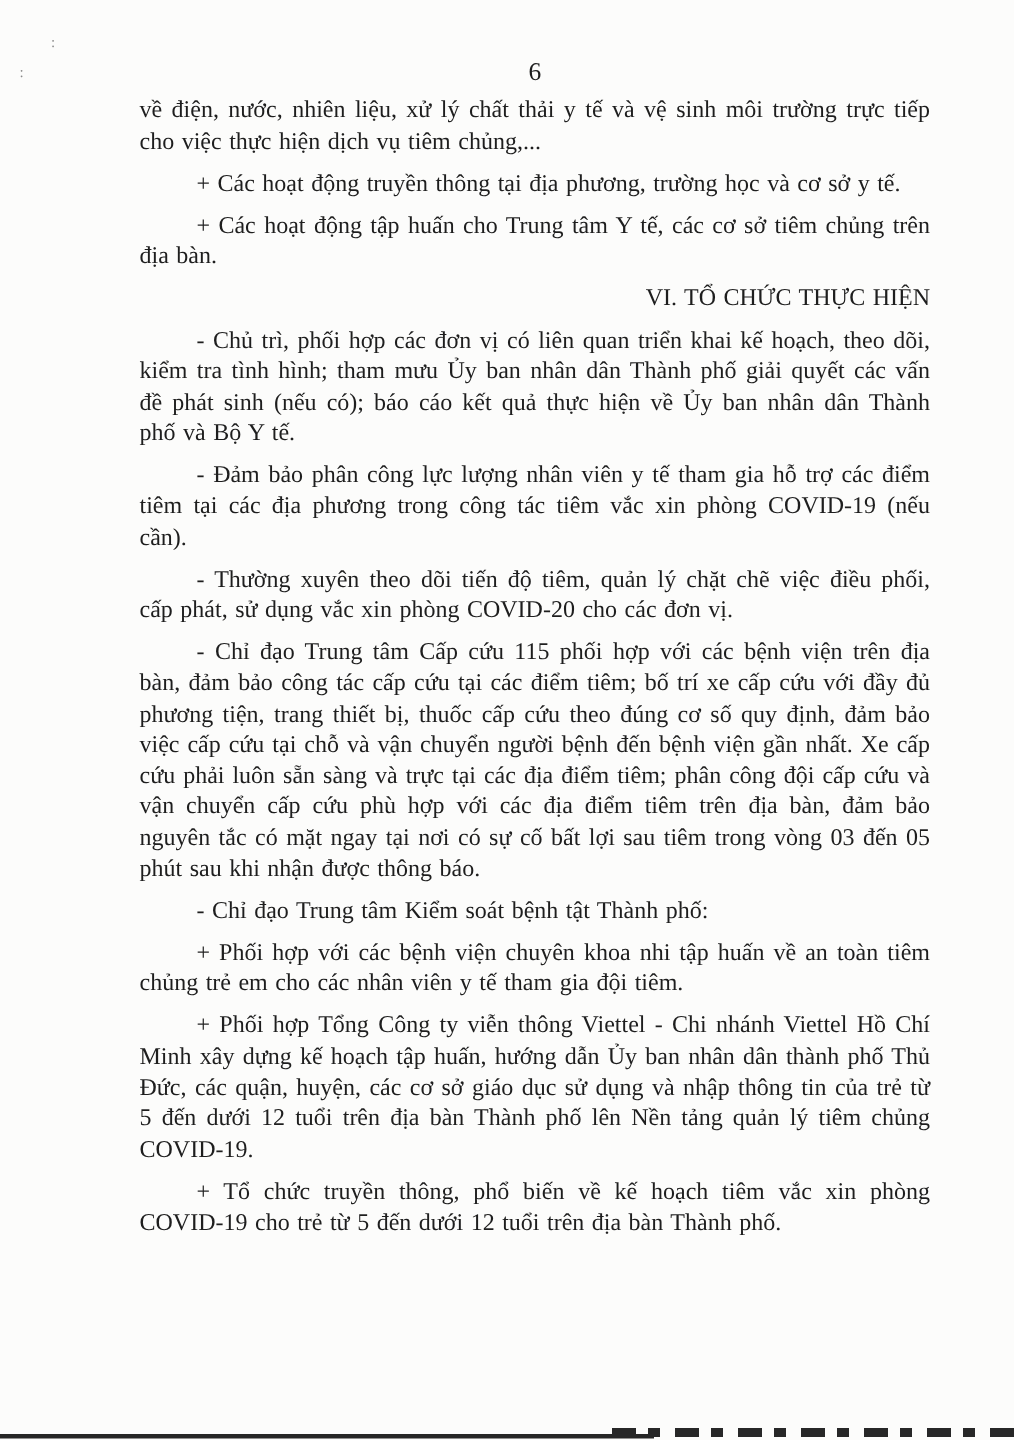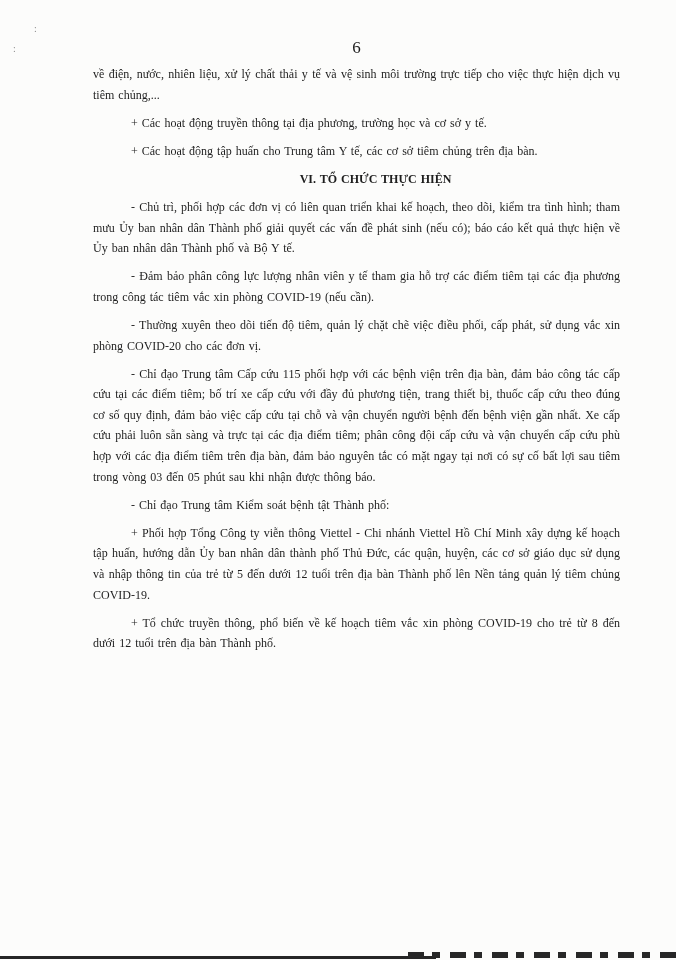--- a/index.html
+++ b/index.html
@@ -36,30 +36,30 @@
     line-height: 20px;
   }
   .content {
     position: absolute;
     top: 64px;
     left: 93px;
     width: 527px;
   }
   .content p {
     margin: 0 0 7.5px 0;
-    font-size: 12px;
+    font-size: 16px;
     line-height: 20.6px;
     text-align: justify;
     text-indent: 38px;
     word-spacing: 1px;
   }
   .content p.no-indent { text-indent: 0; }
   .content p.heading {
-    font-weight: bold;
-    text-align: center;
+    font-weight: normal;
+    text-align: right;
   }
   .scan-edge {
     position: absolute;
     bottom: 0;
     left: 0;
     right: 0;
     height: 10px;
   }
   .scan-edge-solid {
     position: absolute;
@@ -95,22 +95,23 @@
   <div class="content">
     <p class="body no-indent">về điện, nước, nhiên liệu, xử lý chất thải y tế và vệ sinh môi trường trực tiếp cho việc thực hiện dịch vụ tiêm chủng,...</p>
     <p class="body">+ Các hoạt động truyền thông tại địa phương, trường học và cơ sở y tế.</p>
     <p class="body">+ Các hoạt động tập huấn cho Trung tâm Y tế, các cơ sở tiêm chủng trên địa bàn.</p>
     <p class="heading">VI. TỔ CHỨC THỰC HIỆN</p>
     <p class="body">- Chủ trì, phối hợp các đơn vị có liên quan triển khai kế hoạch, theo dõi, kiểm tra tình hình; tham mưu Ủy ban nhân dân Thành phố giải quyết các vấn đề phát sinh (nếu có); báo cáo kết quả thực hiện về Ủy ban nhân dân Thành phố và Bộ Y tế.</p>
     <p class="body">- Đảm bảo phân công lực lượng nhân viên y tế tham gia hỗ trợ các điểm tiêm tại các địa phương trong công tác tiêm vắc xin phòng COVID-19 (nếu cần).</p>
     <p class="body">- Thường xuyên theo dõi tiến độ tiêm, quản lý chặt chẽ việc điều phối, cấp phát, sử dụng vắc xin phòng COVID-20 cho các đơn vị.</p>
     <p class="body">- Chỉ đạo Trung tâm Cấp cứu 115 phối hợp với các bệnh viện trên địa bàn, đảm bảo công tác cấp cứu tại các điểm tiêm; bố trí xe cấp cứu với đầy đủ phương tiện, trang thiết bị, thuốc cấp cứu theo đúng cơ số quy định, đảm bảo việc cấp cứu tại chỗ và vận chuyển người bệnh đến bệnh viện gần nhất. Xe cấp cứu phải luôn sẵn sàng và trực tại các địa điểm tiêm; phân công đội cấp cứu và vận chuyển cấp cứu phù hợp với các địa điểm tiêm trên địa bàn, đảm bảo nguyên tắc có mặt ngay tại nơi có sự cố bất lợi sau tiêm trong vòng 03 đến 05 phút sau khi nhận được thông báo.</p>
     <p class="body">- Chỉ đạo Trung tâm Kiểm soát bệnh tật Thành phố:</p>
+    <p class="body">+ Phối hợp với các bệnh viện chuyên khoa nhi tập huấn về an toàn tiêm chủng trẻ em cho các nhân viên y tế tham gia đội tiêm.</p>
     <p class="body">+ Phối hợp Tổng Công ty viễn thông Viettel - Chi nhánh Viettel Hồ Chí Minh xây dựng kế hoạch tập huấn, hướng dẫn Ủy ban nhân dân thành phố Thủ Đức, các quận, huyện, các cơ sở giáo dục sử dụng và nhập thông tin của trẻ từ 5 đến dưới 12 tuổi trên địa bàn Thành phố lên Nền tảng quản lý tiêm chủng COVID-19.</p>
-    <p class="body">+ Tổ chức truyền thông, phổ biến về kế hoạch tiêm vắc xin phòng COVID-19 cho trẻ từ 8 đến dưới 12 tuổi trên địa bàn Thành phố.</p>
+    <p class="body">+ Tổ chức truyền thông, phổ biến về kế hoạch tiêm vắc xin phòng COVID-19 cho trẻ từ 5 đến dưới 12 tuổi trên địa bàn Thành phố.</p>
   </div>
 
   <div class="scan-edge">
     <div class="scan-edge-solid"></div>
     <div class="scan-edge-dashes"></div>
   </div>
 
 </div>
 
 </body></html>

